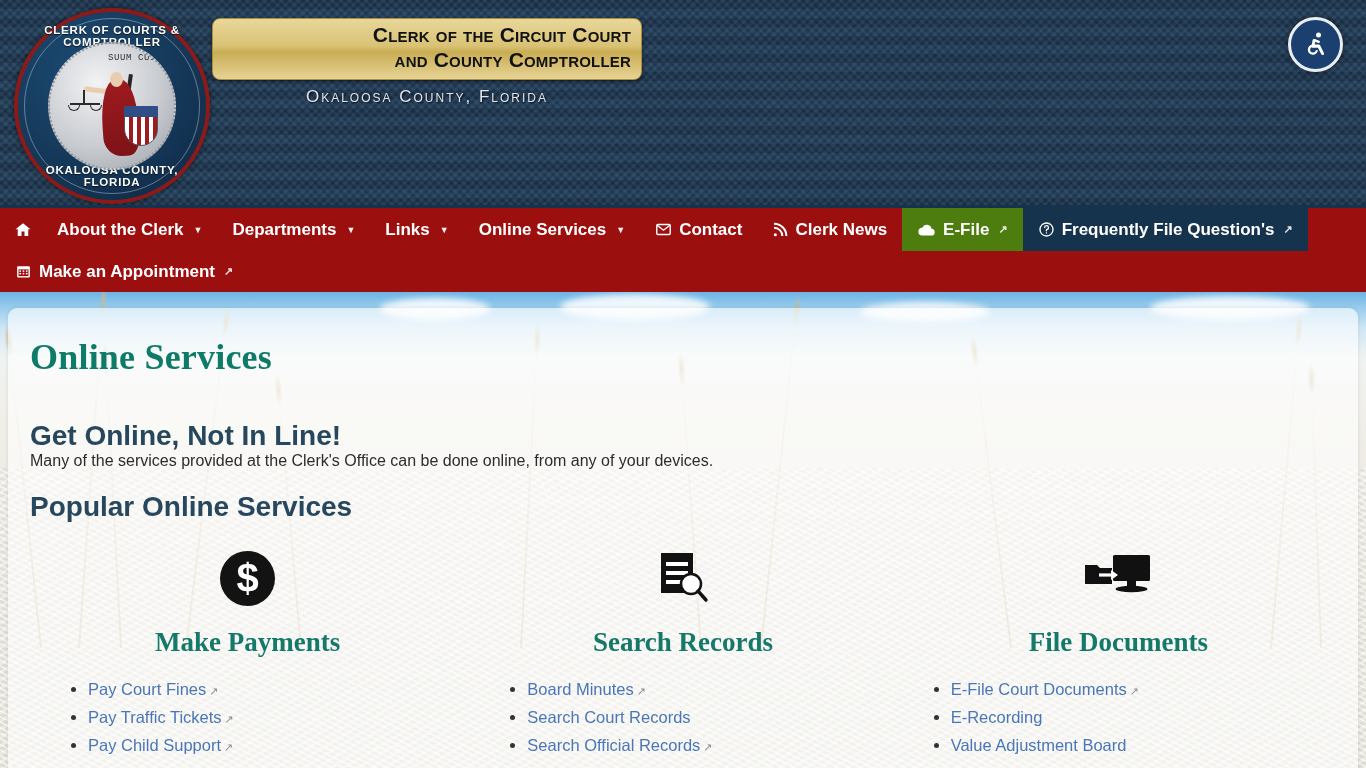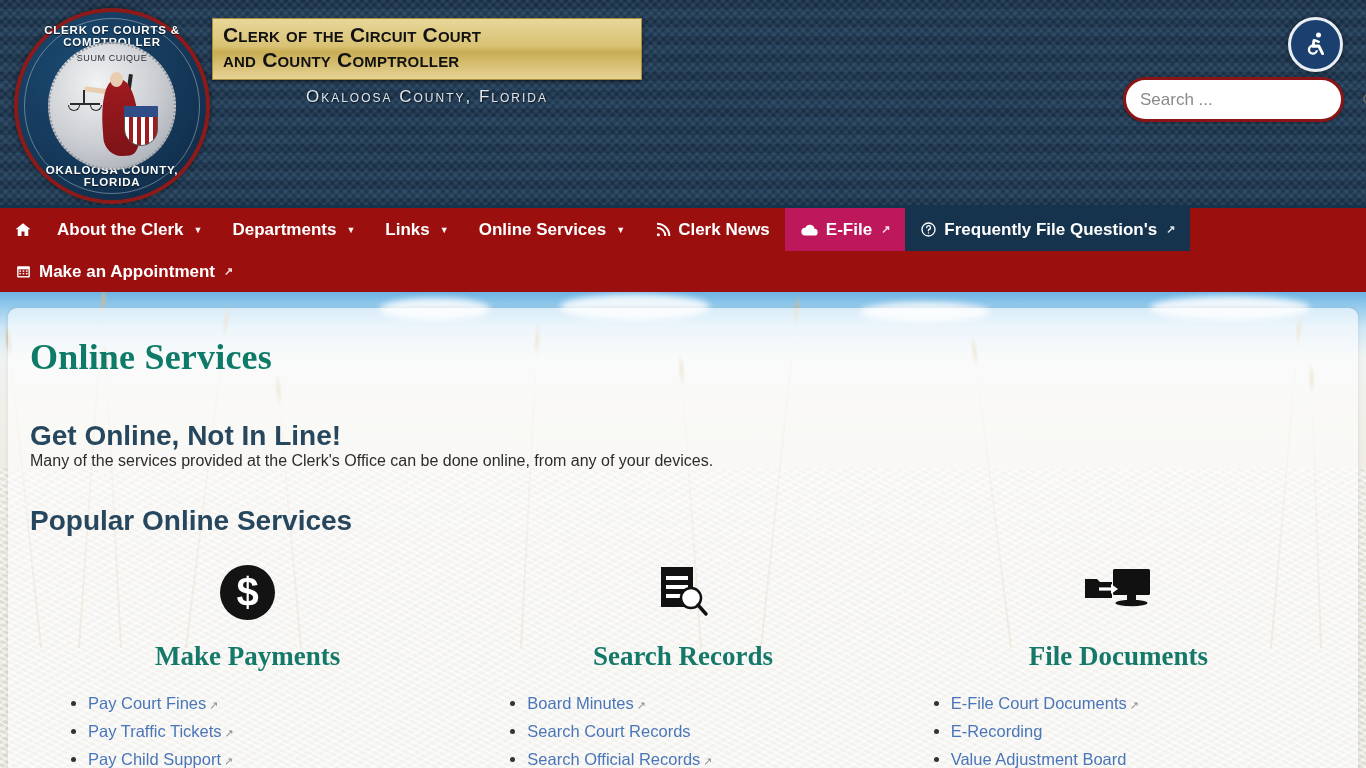--- a/index.html
+++ b/index.html
@@ -37,22 +37,22 @@
     border: 1px solid rgba(255,255,255,.35);
   }
   .seal-inner {
     width: 128px; height: 128px; border-radius: 50%;
     background: radial-gradient(circle at 38% 32%, #f2f3f4 0%, #c9ccd1 55%, #9aa0a8 100%);
     border: 2px dotted #8f959d;
     position: relative; overflow: hidden;
   }
   .seal-motto {
     position: absolute; top: 9px; left: 0; right: 0;
-    text-align: center; font-size: 9px; letter-spacing: .6px;
-    color: #2a2f36; font-family: Liberation Sans, sans-serif;
+    text-align: right; font-size: 9px; letter-spacing: .6px;
+    color: #2a2f36; font-family: Liberation Mono, monospace;
   }
   
   .lj-robe {
     position: absolute; left: 52px; top: 36px; width: 36px; height: 76px;
     background: linear-gradient(180deg,#9e1b1f 0%, #7d1317 100%);
     border-radius: 40% 40% 30% 50% / 60% 55% 25% 25%;
     transform: rotate(-4deg);
   }
   .lj-head {
     position: absolute; left: 60px; top: 28px; width: 13px; height: 15px;
@@ -95,23 +95,23 @@
   .main-title {
     font-family: "Liberation Serif", serif;
     font-size: 54px; color: #ffffff; letter-spacing: .5px;
     text-shadow: 2px 2px 4px rgba(0,0,0,.7);
     line-height: 1.05; text-align: center;
   }
   .gold-bar {
     margin-top: 4px;
     background: linear-gradient(180deg,#e8d79a 0%, #d9c274 45%, #c9ad53 55%, #e6d396 100%);
     border: 1px solid #a98f3c;
-    border-radius: 0;
+    border-radius: 8px;
     padding: 4px 10px 6px;
-    text-align: left;
+    text-align: right;
     box-shadow: 0 2px 4px rgba(0,0,0,.5);
   }
   .gold-line {
     font-family: "Liberation Sans", sans-serif;
     font-weight: bold; color: #111; font-size: 21px;
     letter-spacing: .2px; line-height: 1.18;
     font-variant: small-caps;
   }
   .county-line {
     margin-top: 7px; text-align: center;
@@ -159,21 +159,21 @@
   .nav-row { display: flex; align-items: stretch; height: 43px; }
   .nav-row2 { display: flex; align-items: stretch; height: 41px; }
   .nav-item {
     display: flex; align-items: center; gap: 7px;
     padding: 0 15px;
     color: #ffffff; font-size: 17px; font-weight: bold;
     white-space: nowrap; cursor: pointer;
     font-family: "Liberation Sans", sans-serif;
   }
   .nav-item.home { padding: 0 10px 0 14px; }
-  .nav-item.efile { background: #be185d; }
+  .nav-item.efile { background: #4d7c0f; }
   .nav-item.faq { background: #16334e; }
   .caret {
     font-size: 9px; opacity: .95; margin-left: 3px;
   }
   .ext { font-size: 11px; opacity: .85; margin-left: 2px; }
 
   
   .body-area {
     position: relative;
     width: 1366px; height: 476px;
@@ -226,21 +226,21 @@
   .h2 {
     margin-top: 42px;
     font-size: 28px; font-weight: bold; color: #27475f;
     font-family: "Liberation Sans", sans-serif;
   }
   .lead {
     font-size: 16px; color: #2c2c2c;
     font-family: "Liberation Sans", sans-serif;
   }
   .h2b {
-    margin-top: 35px;
+    margin-top: 21px;
     font-size: 28px; font-weight: bold; color: #27475f;
     font-family: "Liberation Sans", sans-serif;
   }
 
   
   .cols { display: flex; margin-top: 24px; }
   .col { flex: 1; }
   .col-icon { height: 62px; display: flex; align-items: center; justify-content: center; }
   .col-title {
     text-align: center; margin-top: 18px;
@@ -304,27 +304,20 @@
   </div>
 
   <div class="access-badge">
     <svg width="30" height="30" viewBox="0 0 24 24" fill="#ffffff" aria-hidden="true">
       <circle cx="14" cy="4" r="2"></circle>
       <path d="M10.5 7.2c-.7 0-1.2.5-1.3 1.1l-.8 4.6c-.1.7.4 1.3 1.1 1.3h4.1l2.6 5.2c.3.6 1 .8 1.6.5.6-.3.8-1 .5-1.6l-2.9-5.9c-.2-.5-.7-.8-1.3-.8h-3.1l.4-2.2 2.4.9c.5.2 1.1 0 1.3-.5.2-.5 0-1.1-.5-1.3l-3.5-1.3c-.2 0-.4 0-.6 0z"></path>
       <path d="M13.6 16.2a4.1 4.1 0 1 1-4.4-4.6l.2 1.9a2.3 2.3 0 1 0 2.5 2.6z"></path>
     </svg>
   </div>
 
-  <div class="search-wrap">
-    <input class="search-input" type="text" placeholder="Search ..." style="">
-    <svg class="search-ico" viewBox="0 0 24 24" fill="none" stroke="#6b6b6b" stroke-width="2">
-      <circle cx="10.5" cy="10.5" r="6.5"></circle>
-        <line x1="15.5" y1="15.5" x2="21" y2="21"></line>
-    </svg>
-  </div>
 </div>
 
 <div class="nav">
   <div class="nav-row">
 
     <div class="nav-item home">
       <svg width="18" height="18" viewBox="0 0 24 24" fill="#ffffff">
         <path d="M12 3 2 11h3v9h5v-6h4v6h5v-9h3z"></path>
       </svg>
     </div>
@@ -342,20 +335,27 @@
     <div class="nav-item">
       <span>Links</span>
       <span class="caret">▼</span>
     </div>
 
     <div class="nav-item">
       <span>Online Services</span>
       <span class="caret">▼</span>
     </div>
 
+    <div class="nav-item">
+      <svg width="17" height="17" viewBox="0 0 24 24" fill="none" stroke="#fff" stroke-width="2">
+        <rect x="2.5" y="5" width="19" height="14" rx="1.5"></rect>
+          <path d="M3 6l9 7 9-7"></path>
+      </svg>
+      <span>Contact</span>
+    </div>
 
     <div class="nav-item">
       <svg width="16" height="16" viewBox="0 0 24 24" fill="#ffffff">
         <circle cx="5" cy="19" r="2.3"></circle>
         <path d="M3 10a11 11 0 0 1 11 11h3A14 14 0 0 0 3 7z"></path>
         <path d="M3 4a17 17 0 0 1 17 17h3A20 20 0 0 0 3 1z"></path>
       </svg>
       <span>Clerk News</span>
     </div>
 

